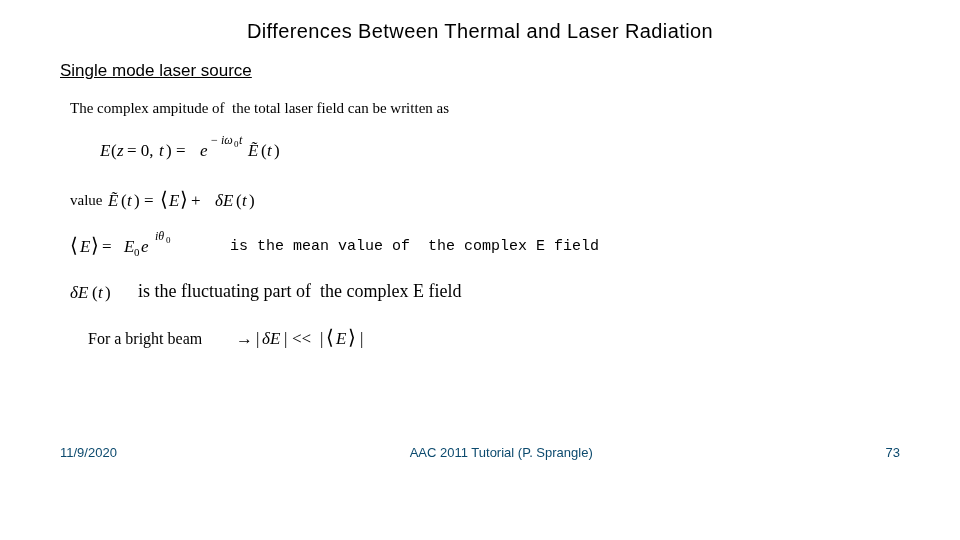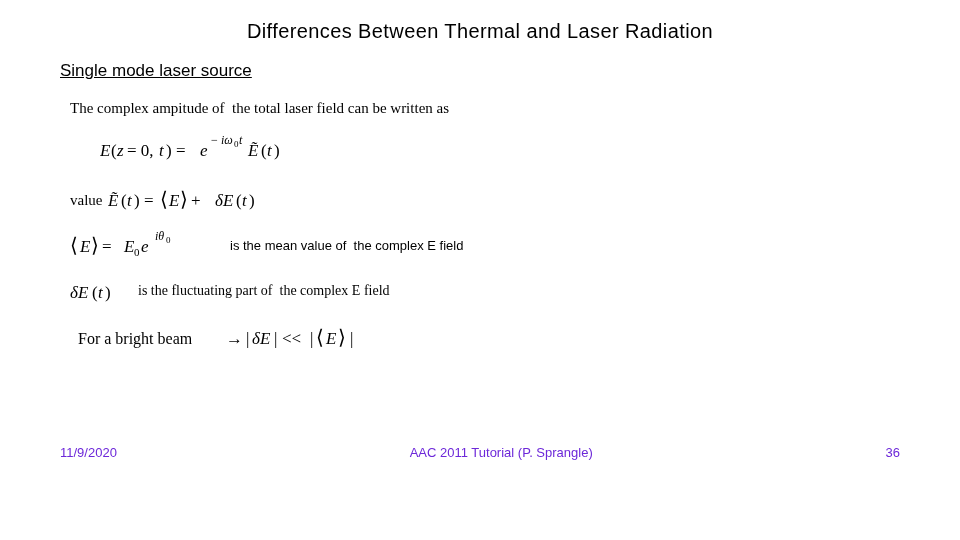--- a/index.html
+++ b/index.html
@@ -54,21 +54,21 @@
       position: absolute;
       bottom: 12px;
       left: 0;
       right: 0;
       display: flex;
       justify-content: space-between;
       align-items: center;
       padding: 0 60px;
       font-size: 13px;
       font-family: Arial, sans-serif;
-      color: #6d28d9;
+      color: #0c4a6e;
     }
 
     .content-block {
     }
 
   </style>
 </head>
 <body>
 
 <div class="slide-container">
@@ -136,38 +136,38 @@
         <text x="10" y="26" font-family="Times New Roman, serif" font-style="italic" font-size="17">E</text>
         <text x="21" y="26" font-family="Times New Roman, serif" font-style="normal" font-size="20">⟩</text>
         <text x="32" y="26" font-family="Times New Roman, serif" font-style="normal" font-size="17"> = </text>
         <text x="54" y="26" font-family="Times New Roman, serif" font-style="italic" font-size="17">E</text>
         <text x="64" y="30" font-family="Times New Roman, serif" font-style="normal" font-size="11">0</text>
         <text x="71" y="26" font-family="Times New Roman, serif" font-style="italic" font-size="17"> e</text>
 
         <text x="85" y="14" font-family="Times New Roman, serif" font-style="italic" font-size="12">iθ</text>
         <text x="96" y="17" font-family="Times New Roman, serif" font-style="normal" font-size="9">0</text>
       </svg>
-      <span style="font-family:Liberation Sans, sans-serif; font-size:13px;">
+      <span style="font-family:Liberation Mono, monospace; font-size:15px;">
         is the mean value of &nbsp;the complex E field
       </span>
     </div>
 
     <div class="content-block eq-row" style="font-size:15px; margin-bottom:10px; align-items:center;">
       <svg width="68" height="34" viewBox="0 0 68 34">
         <text x="0" y="24" font-family="Times New Roman, serif" font-style="italic" font-size="17">δE</text>
         <text x="22" y="24" font-family="Times New Roman, serif" font-style="normal" font-size="17">(</text>
         <text x="28" y="24" font-family="Times New Roman, serif" font-style="italic" font-size="17">t</text>
         <text x="35" y="24" font-family="Times New Roman, serif" font-style="normal" font-size="17">)</text>
       </svg>
-      <span style="font-family:'Times New Roman',serif; font-size:14px;">
+      <span style="font-family:'Times New Roman',serif; font-size:18px;">
         is the fluctuating part of &nbsp;the complex E field
       </span>
     </div>
 
-    <div class="content-block eq-row" style="font-size:15px; margin-bottom:4px; margin-top:8px; margin-left:8px; align-items:center;">
+    <div class="content-block eq-row" style="font-size:15px; margin-bottom:4px; margin-top:8px; margin-left:18px; align-items:center;">
       <svg width="380" height="40" viewBox="0 0 380 40">
         <text x="0" y="26" font-family="Times New Roman, serif" font-style="normal" font-size="16">For a bright beam </text>
         <text x="148" y="26" font-family="Times New Roman, serif" font-style="normal" font-size="17">→ </text>
 
         <text x="168" y="26" font-family="Times New Roman, serif" font-style="normal" font-size="17">|</text>
         <text x="174" y="26" font-family="Times New Roman, serif" font-style="italic" font-size="17">δE</text>
         <text x="196" y="26" font-family="Times New Roman, serif" font-style="normal" font-size="17">|</text>
 
         <text x="204" y="26" font-family="Times New Roman, serif" font-style="normal" font-size="17"> &lt;&lt; </text>
 
@@ -177,16 +177,16 @@
         <text x="260" y="26" font-family="Times New Roman, serif" font-style="normal" font-size="20">⟩</text>
         <text x="272" y="26" font-family="Times New Roman, serif" font-style="normal" font-size="17">|</text>
       </svg>
     </div>
 
   </div>
 
   <div class="footer">
     <span>11/9/2020</span>
     <span>AAC 2011 Tutorial (P. Sprangle)</span>
-    <span>36</span>
+    <span>73</span>
   </div>
 
 </div>
 
 </body></html>

